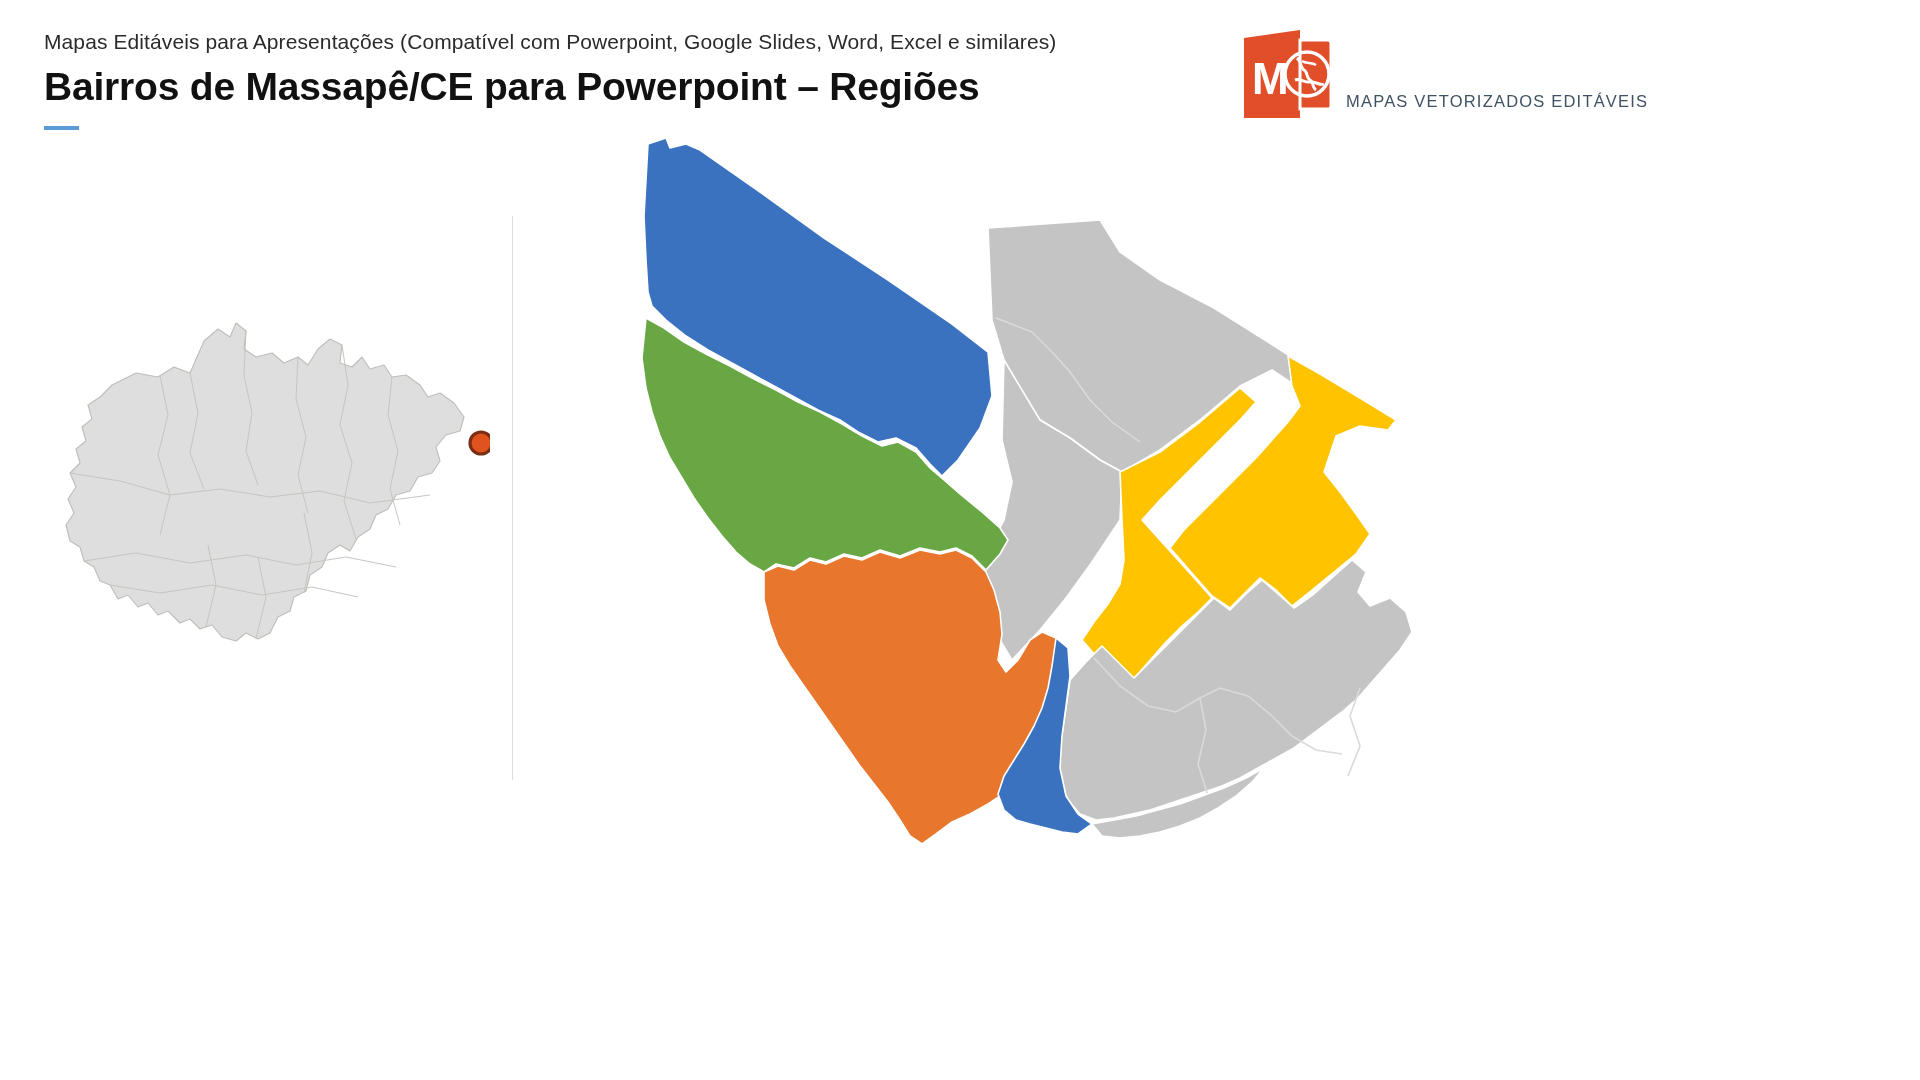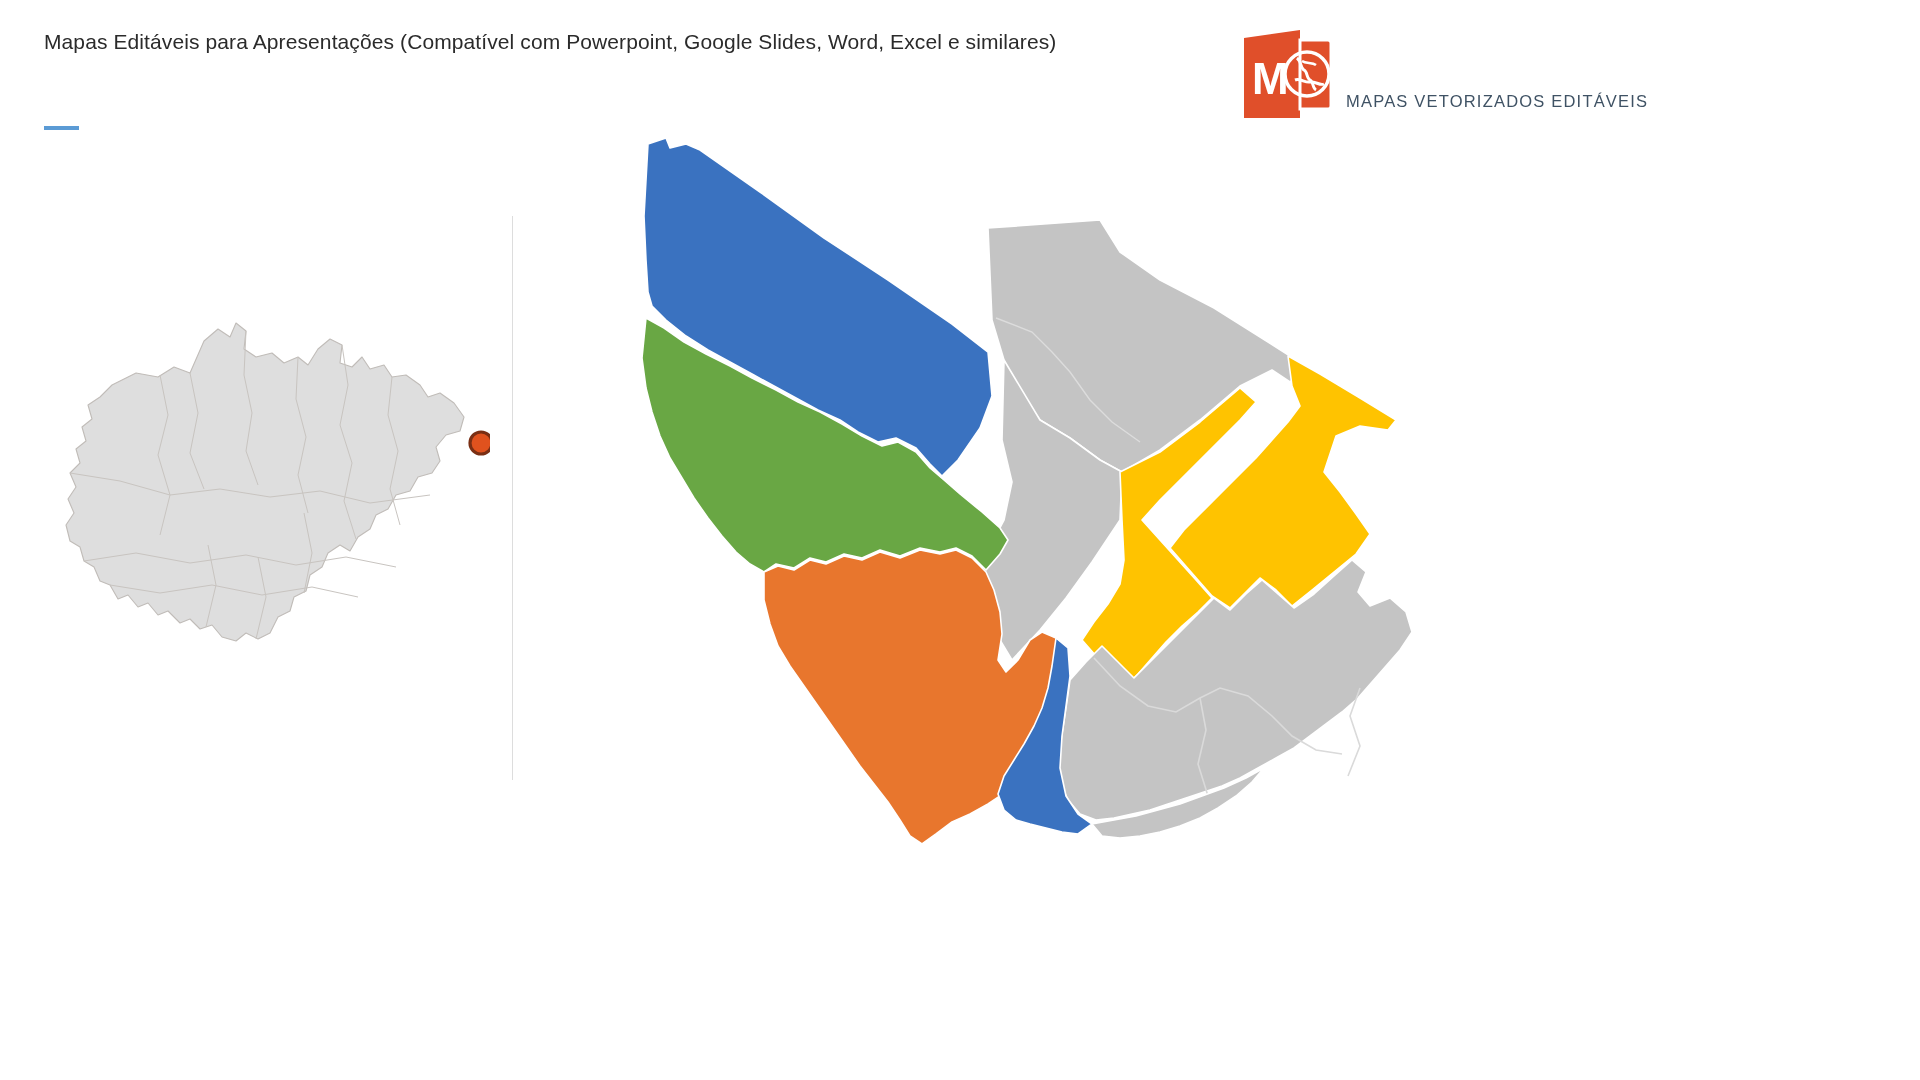--- a/index.html
+++ b/index.html
@@ -120,20 +120,21 @@
 
   .region-shape { stroke: #ffffff; stroke-width: 1.6; stroke-linejoin: round; }
 </style>
 </head>
 <body>
 
 <div id="header">
 
   <div id="subtitle-line">Mapas Editáveis para Apresentações (Compatível com Powerpoint, Google Slides, Word, Excel e similares)</div>
 
+  <div id="page-title">Bairros de Massapê/CE para Powerpoint – Regiões</div>
 
   <div id="title-accent" style="background: rgb(91, 155, 213);"></div>
 
   <div id="logo">
 
     <div id="logo-mark">
       <svg viewBox="0 0 92 92" xmlns="http://www.w3.org/2000/svg">
 
         <path d="M4 10 L60 2 L60 90 L4 90 Z" fill="#e04f2a"></path>
         <path d="M60 12 L88 12 A3 3 0 0 1 91 15 L91 78 A3 3 0 0 1 88 81 L60 81 Z" fill="#e04f2a" stroke="#ffffff" stroke-width="3"></path>

